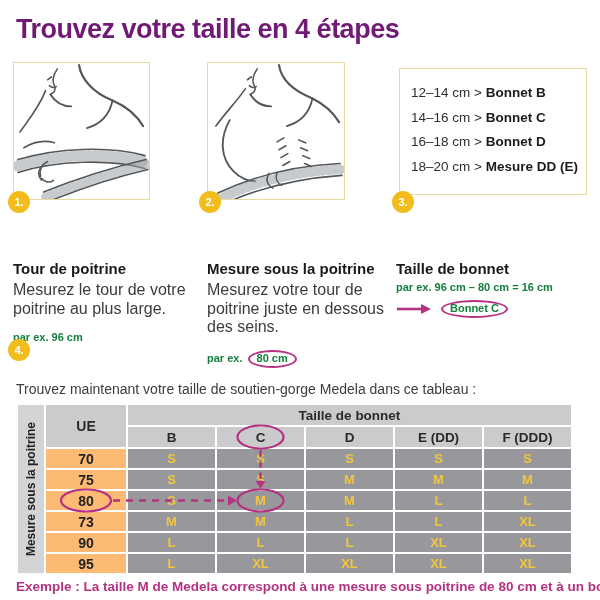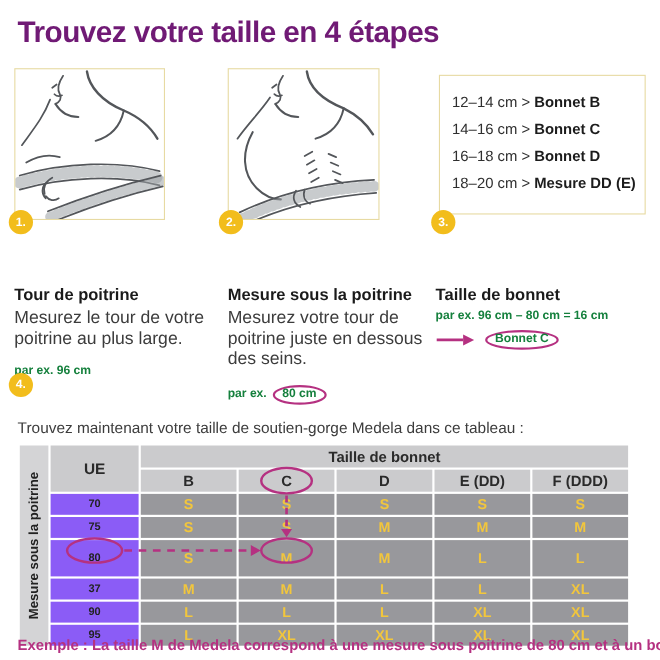--- a/index.html
+++ b/index.html
@@ -26,21 +26,21 @@
   .example{font-size:11px;font-weight:bold;color:#15803d;white-space:nowrap;}
   .ellipse{display:inline-block;border:2px solid #b53181;border-radius:50%;
            padding:0 7px 2px 7px;margin-left:2px;}
   .result-line{margin-top:7px;display:flex;align-items:center;gap:7px;}
   .s4-title{position:absolute;left:16px;top:360px;font-size:15px;font-weight:bold;color:#1a1a1a;}
   .s4-intro{position:absolute;left:16px;top:381px;font-size:14px;color:#3c3c3c;}
   .tablewrap{position:absolute;left:16px;top:403px;width:560px;}
   table{border-collapse:separate;border-spacing:2px;table-layout:fixed;}
   th,td{padding:0;text-align:center;vertical-align:middle;font-size:13.5px;overflow:visible;}
   .hd{background:#cbcbcd;font-weight:bold;color:#2a2a2a;}
-  .ue-col{background:#8b5cf6;font-weight:bold;color:#222;font-size:10px;}
+  .ue-col{background:#fdba74;font-weight:bold;color:#222;font-size:14px;}
   .cell{background:#98989c;font-weight:bold;color:#f2c63c;font-size:13px;}
   .axis{background:#d4d4d6;}
   .axis div{writing-mode:vertical-rl;transform:rotate(180deg);font-size:12px;
             font-weight:bold;color:#222;margin:0 auto;}
   .overlay{position:absolute;left:0;top:0;pointer-events:none;z-index:4;}
   .note{position:absolute;left:16px;top:579px;font-size:13.5px;font-weight:bold;
         color:#b53181;white-space:nowrap;}
   svg.lineart{display:block;}
   .arrow-svg{flex:0 0 auto;}
 </style>
@@ -181,30 +181,30 @@
         <td class="cell">S</td>
       </tr>
       <tr style="height:19px">
         <td class="ue-col">75</td>
         <td class="cell">S</td>
         <td class="cell">S</td>
         <td class="cell">M</td>
         <td class="cell">M</td>
         <td class="cell">M</td>
       </tr>
-      <tr style="height:33px">
+      <tr style="height:19px">
         <td class="ue-col">80</td>
         <td class="cell">S</td>
         <td class="cell">M</td>
         <td class="cell">M</td>
         <td class="cell">L</td>
         <td class="cell">L</td>
       </tr>
       <tr style="height:19px">
-        <td class="ue-col">37</td>
+        <td class="ue-col">73</td>
         <td class="cell">M</td>
         <td class="cell">M</td>
         <td class="cell">L</td>
         <td class="cell">L</td>
         <td class="cell">XL</td>
       </tr>
       <tr style="height:19px">
         <td class="ue-col">90</td>
         <td class="cell">L</td>
         <td class="cell">L</td>

